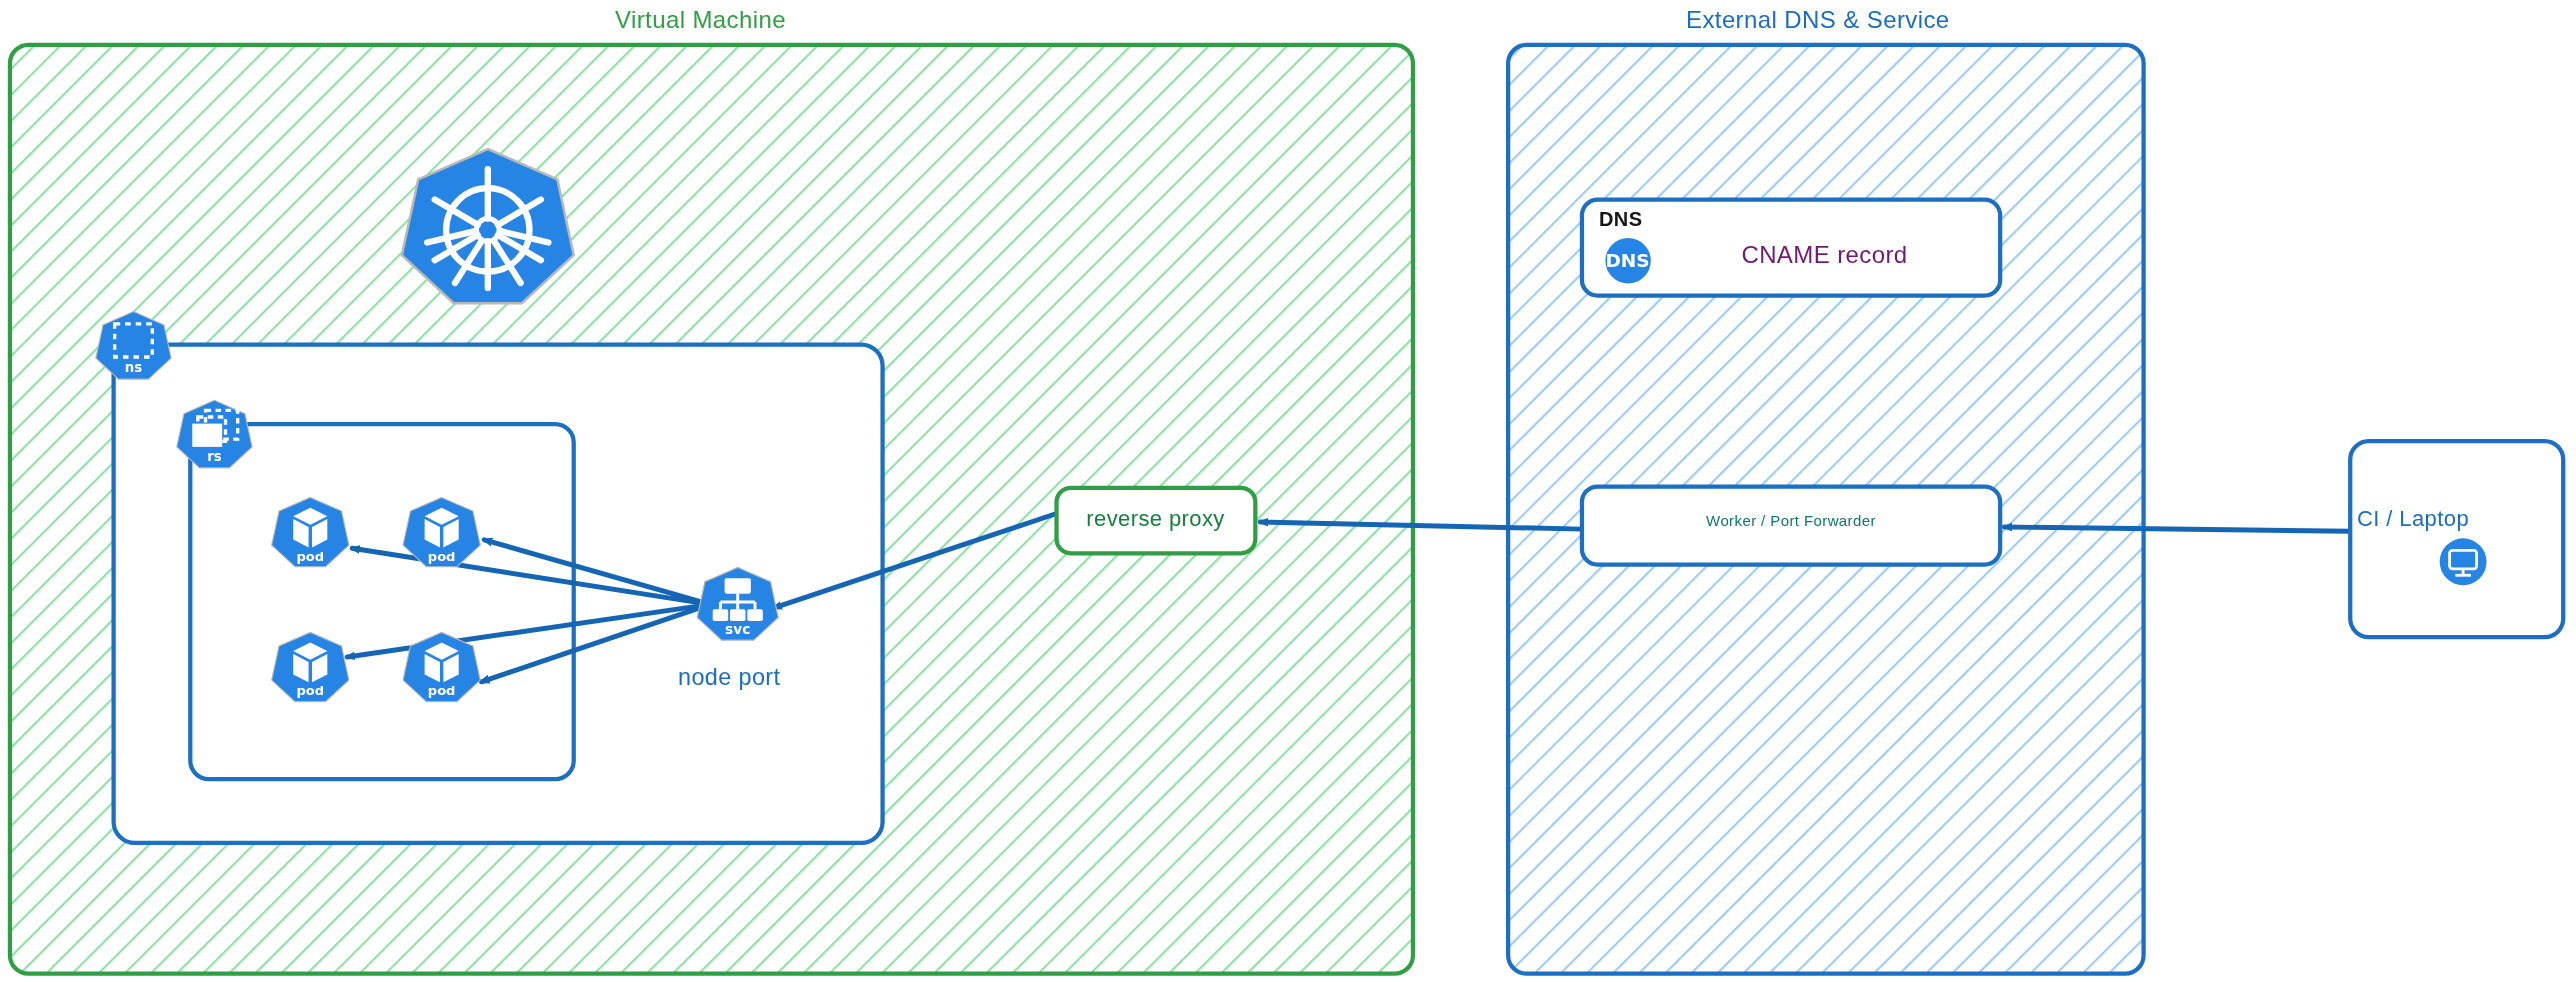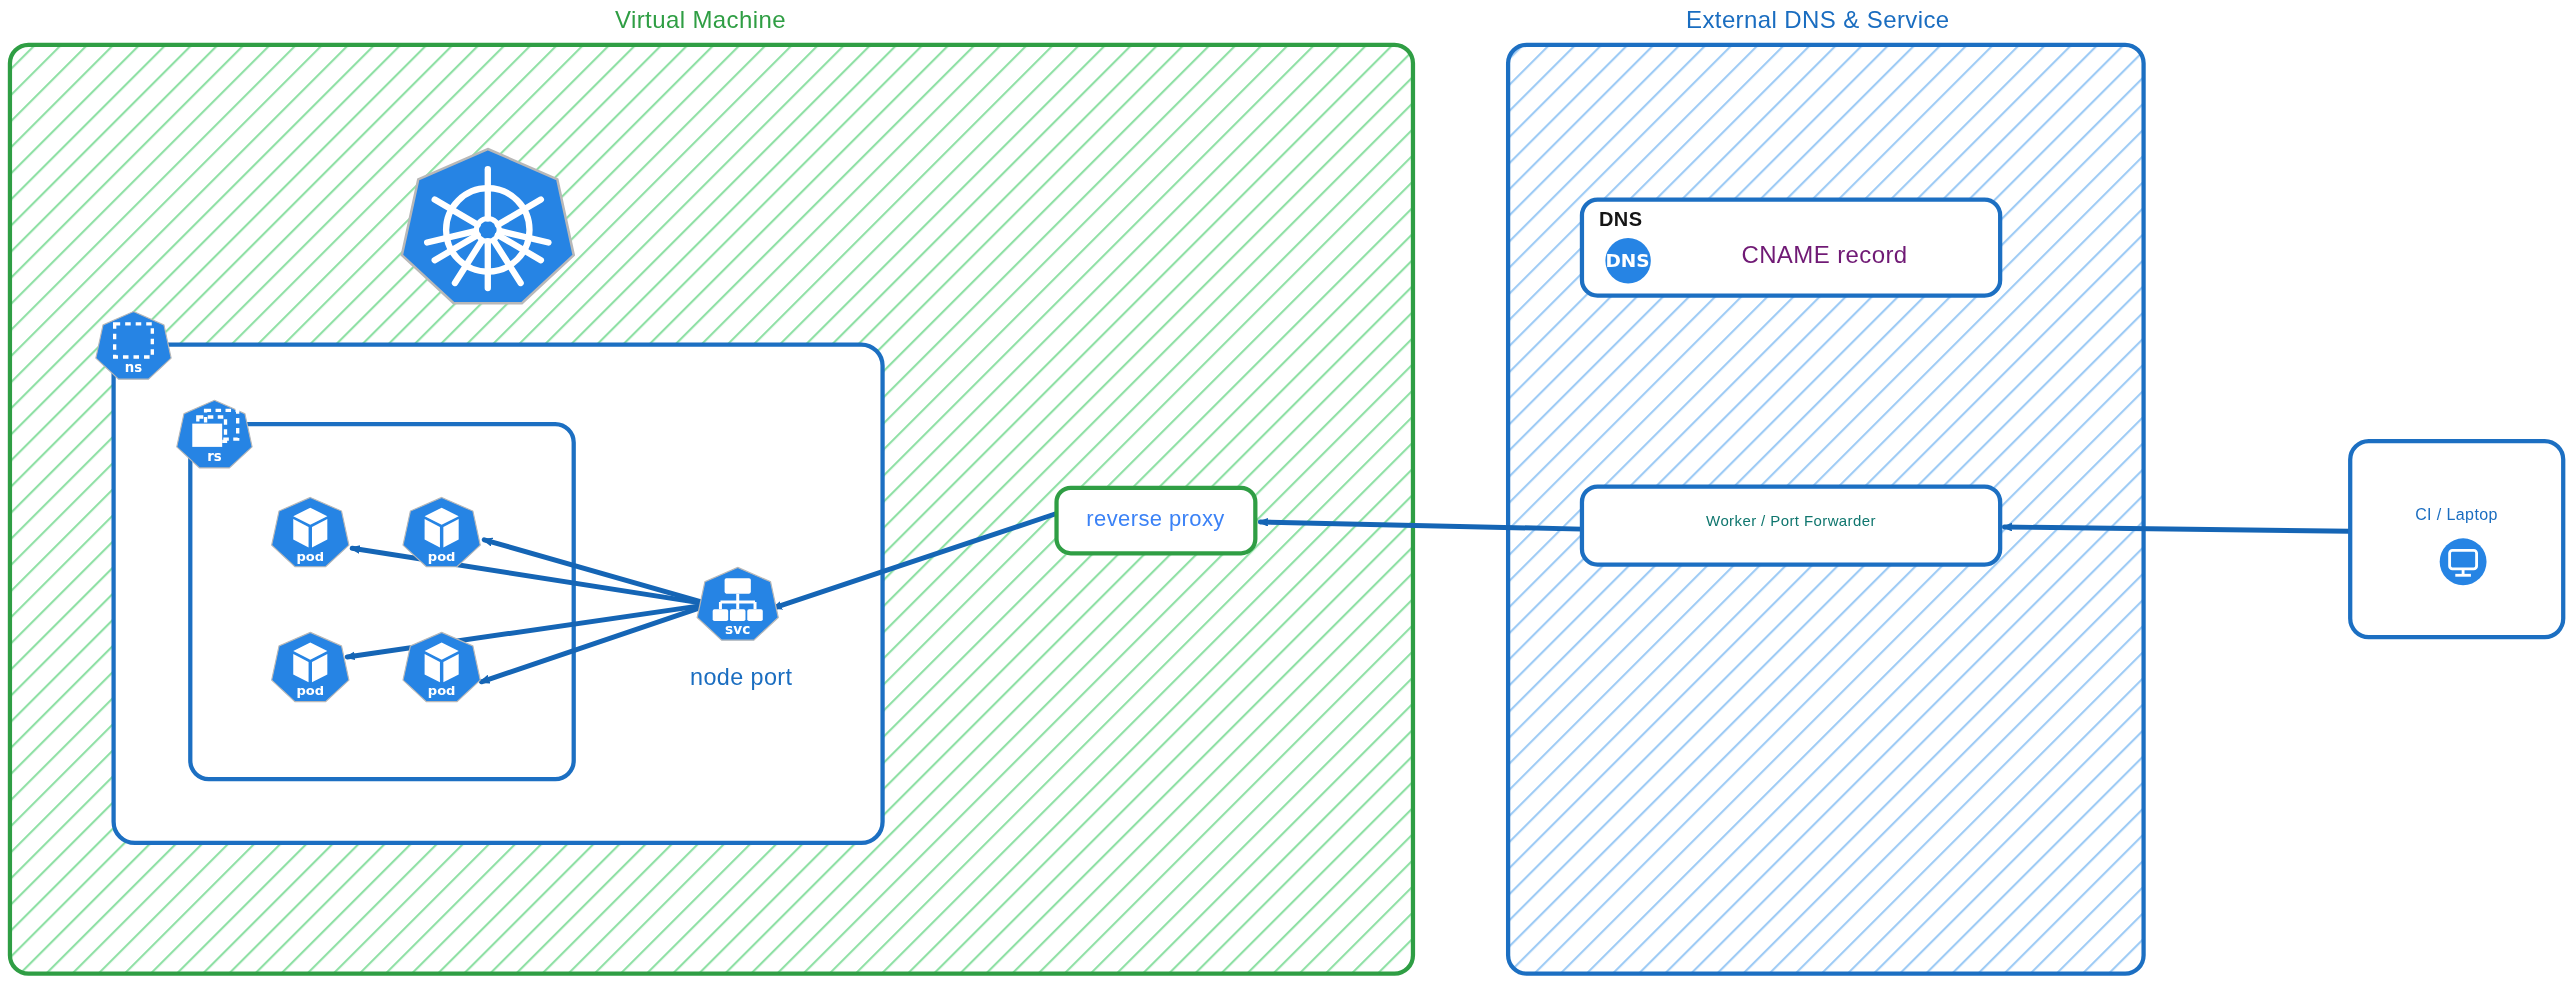--- a/index.html
+++ b/index.html
@@ -163,28 +163,28 @@
       <rect x="3450" y="775" width="38" height="26" rx="4" fill="none" stroke="#ffffff" stroke-width="4"></rect>
       <line x1="3469" y1="801" x2="3469" y2="809" stroke="#ffffff" stroke-width="4"></line>
       <line x1="3458" y1="810" x2="3480" y2="810" stroke="#ffffff" stroke-width="4"></line>
     </g>
   </svg>
 
   <div class="lbl hand" style="left:615px;top:5.7px;font-size:24px;color:#2f9e44;">Virtual Machine</div>
 
   <div class="lbl hand" style="left:1686px;top:5.7px;font-size:24px;color:#1a6dc0;">External DNS &amp; Service</div>
 
-  <div class="lbl hand" style="left:678px;top:664px;font-size:23.4px;color:#1a6dc0;margin-left:12px;">node port</div>
+  <div class="lbl hand" style="left:678px;top:664px;font-size:23.4px;color:#1a6dc0;">node port</div>
 
-  <div class="lbl hand" style="left:1069px;top:506px;width:173px;text-align:center;font-size:22px;color:#3b82f6;">reverse proxy</div>
+  <div class="lbl hand" style="left:1069px;top:506px;width:173px;text-align:center;font-size:22px;color:#15803d;">reverse proxy</div>
 
   <div class="lbl hand" style="left:1599px;top:208px;font-size:20px;color:#151515;font-weight:bold;">DNS</div>
 
   <div class="lbl" style="left:1605px;top:250px;width:45px;text-align:center;font-size:18.5px;color:#ffffff;font-weight:bold;">DNS</div>
 
   <div class="lbl hand" style="left:1661px;top:241px;width:327px;text-align:center;font-size:24px;color:#701a75;">CNAME record</div>
 
   <div class="lbl hand" style="left:1596px;top:512px;width:390px;text-align:center;font-size:15px;color:#0f766e;">Worker / Port Forwarder</div>
 
-  <div class="lbl hand" style="left:2357px;top:506px;width:199px;text-align:center;font-size:16px;color:#1a6dc0;">CI / Laptop</div>
+  <div class="lbl hand" style="left:2357px;top:506px;width:199px;font-size:22px;color:#1a6dc0;">CI / Laptop</div>
 
 </div>
 
 
 </body></html>

